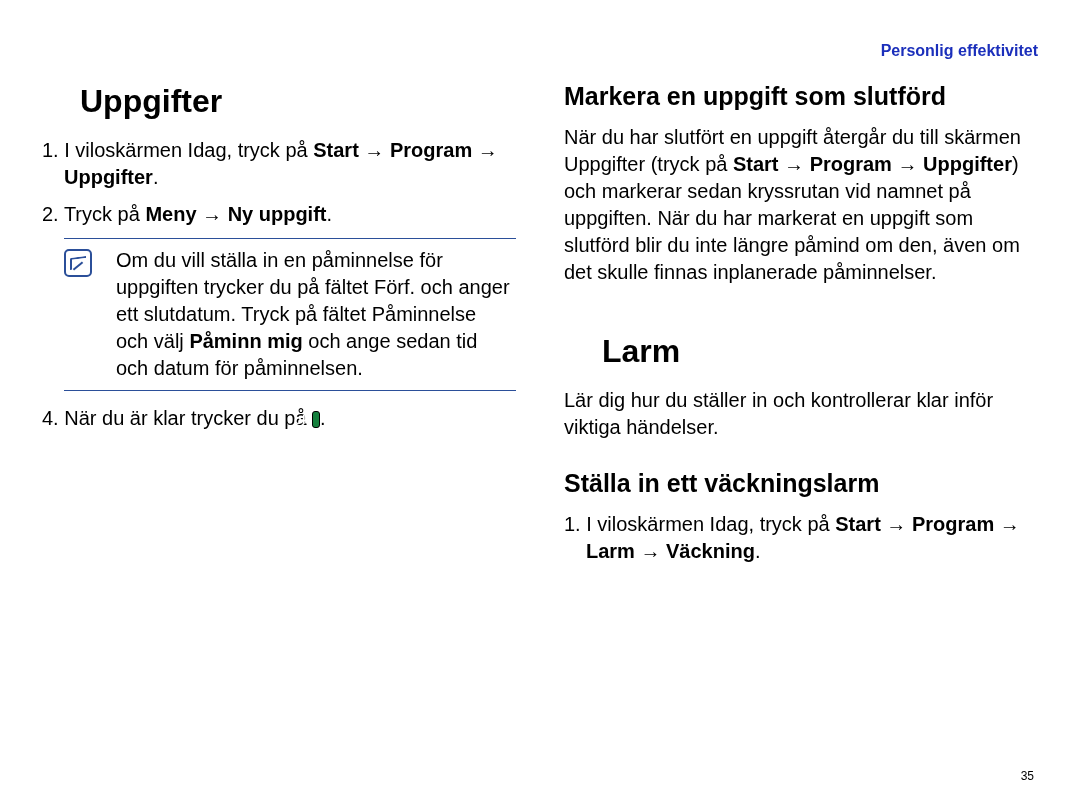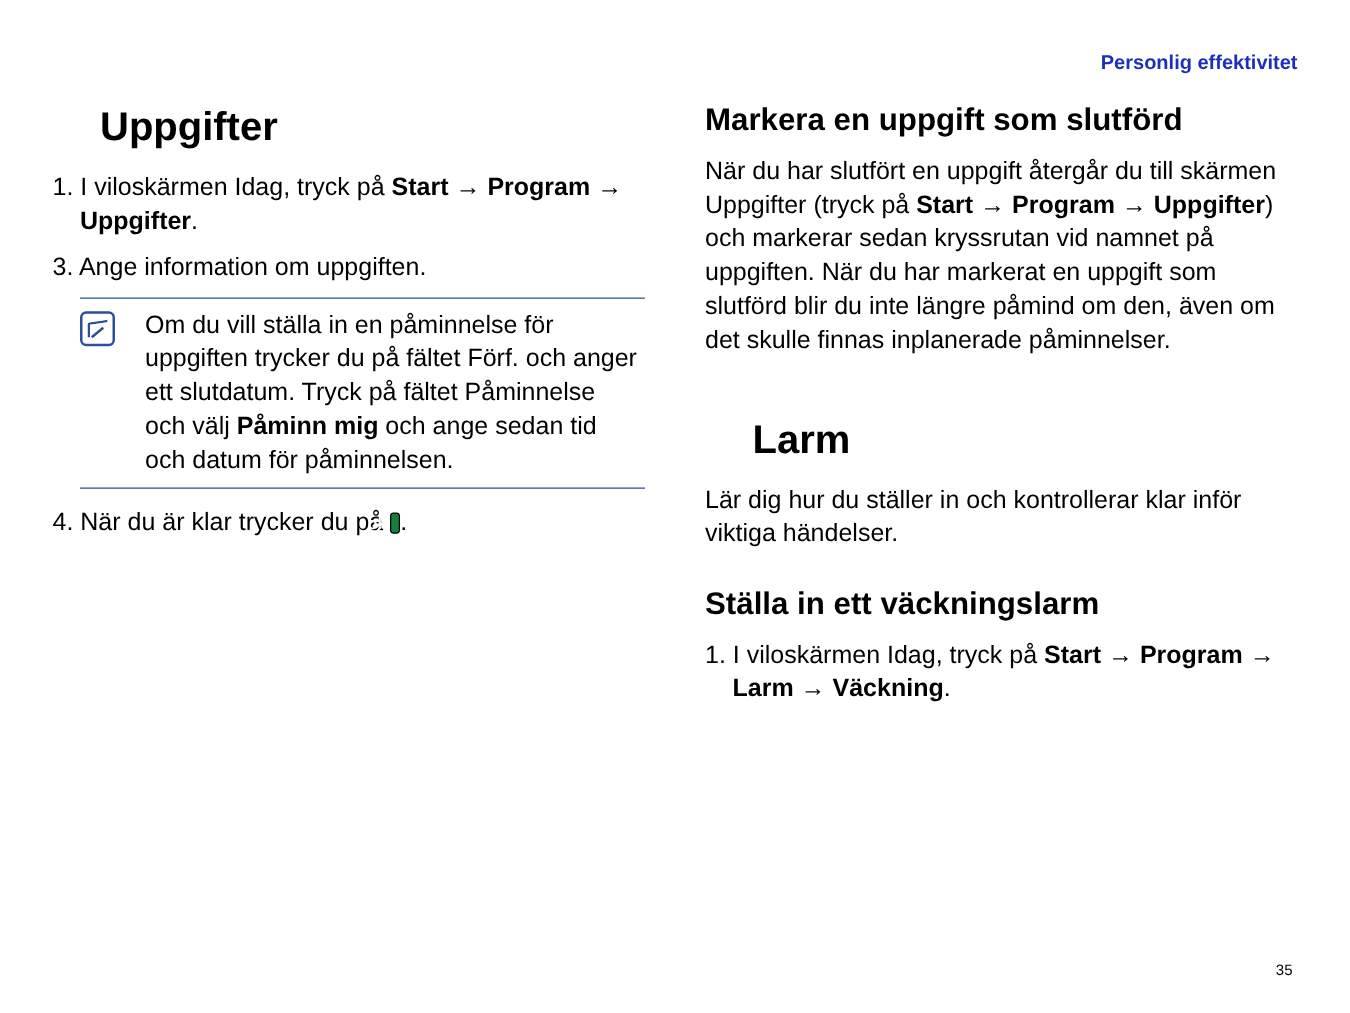--- a/index.html
+++ b/index.html
@@ -112,21 +112,23 @@
         <span class="sq sq-tl"></span><span class="sq sq-tr"></span>
         <span class="sq sq-bl"></span><span class="sq sq-br"></span>
       </span><span>Uppgifter</span>
     </h1>
 
 
     <ol>
       <li>
         <span>1. I viloskärmen Idag, tryck på </span><b>Start</b><span class="arrow"> → </span><b>Program</b><span class="arrow"> → </span><b>Uppgifter</b><span>.</span>
       </li>
-      <li>3. Ange information om uppgiften.</li>
+      <li>
+        <span>2. Tryck på </span><b>Meny</b><span class="arrow"> → </span><b>Ny uppgift</b><span>.</span>
+      </li>
     </ol>
 
     <div class="note-box">
       <div class="note-icon"></div>
       <div class="note-text">
         <span>Om du vill ställa in en påminnelse för uppgiften trycker du på fältet Förf. och anger ett slutdatum. Tryck på fältet Påminnelse och välj </span><b>Påminn mig</b><span> och ange sedan tid och datum för påminnelsen.</span>
       </div>
     </div>
 
     <ol>

